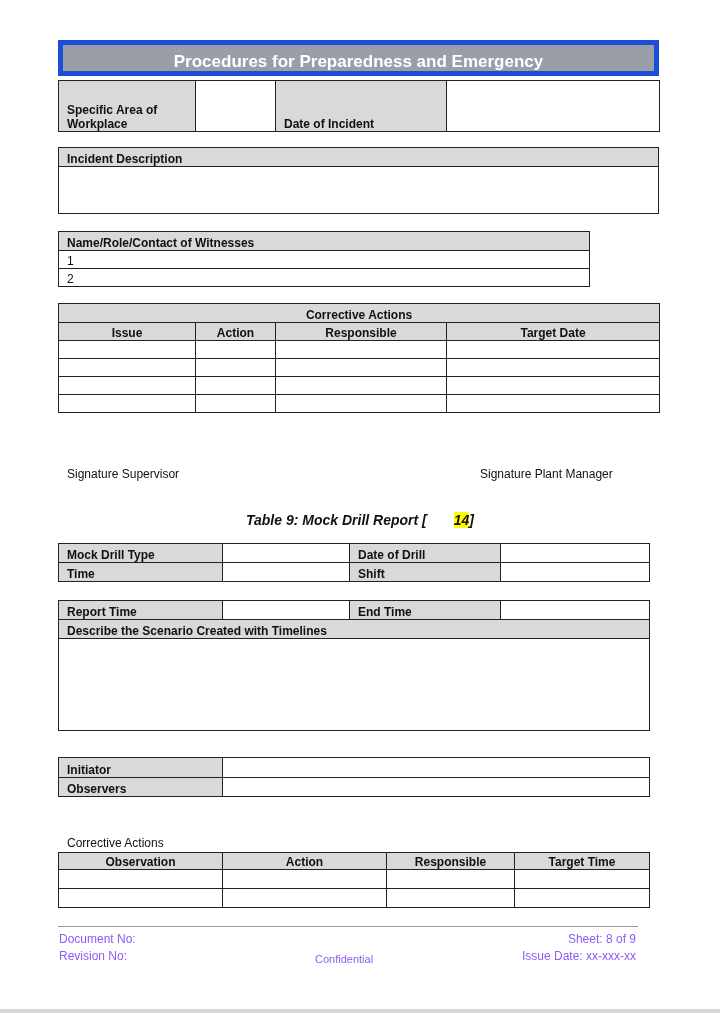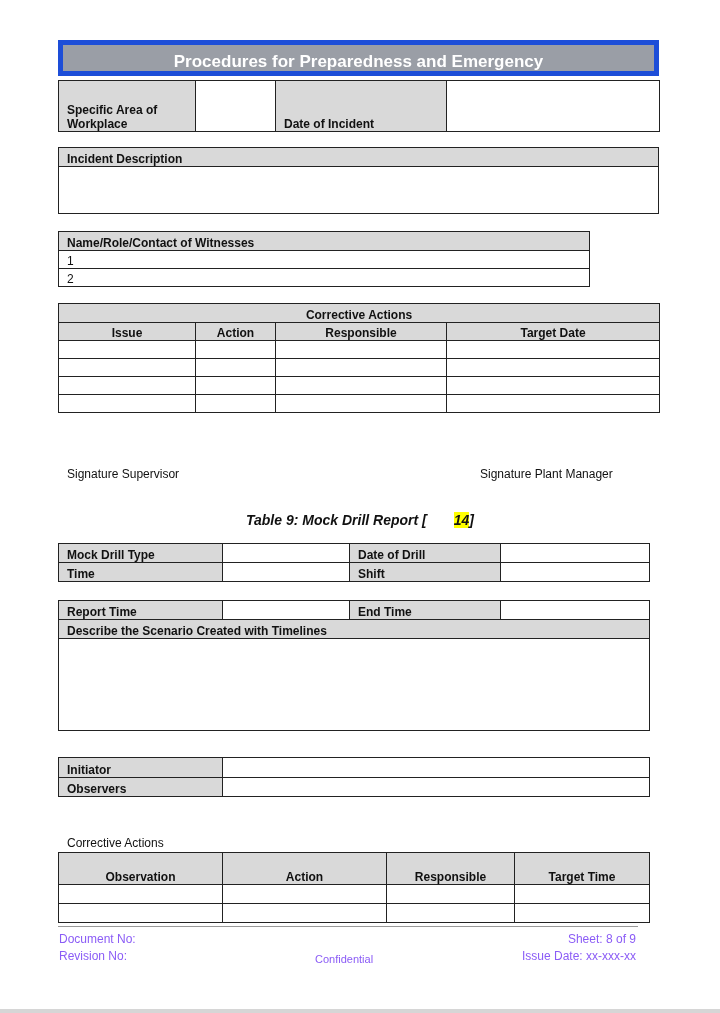--- a/index.html
+++ b/index.html
@@ -189,21 +189,21 @@
 
 <div class="abs sig" style="left:67px; top:836px;">Corrective Actions</div>
 <table class="f" style="left:58px; top:852px; width:591px;">
   <colgroup>
       <col style="width:164px">
       <col style="width:164px">
       <col style="width:128px">
       <col style="width:135px">
     </colgroup>
   <tbody>
-      <tr style="height:32px">
+      <tr style="height:17px">
     <td class="g c">Observation</td>
     <td class="g c">Action</td>
     <td class="g c">Responsible</td>
     <td class="g c">Target Time</td>
   </tr>
   <tr style="height:19px">
         <td></td>
         <td></td>
         <td></td>
         <td></td>

